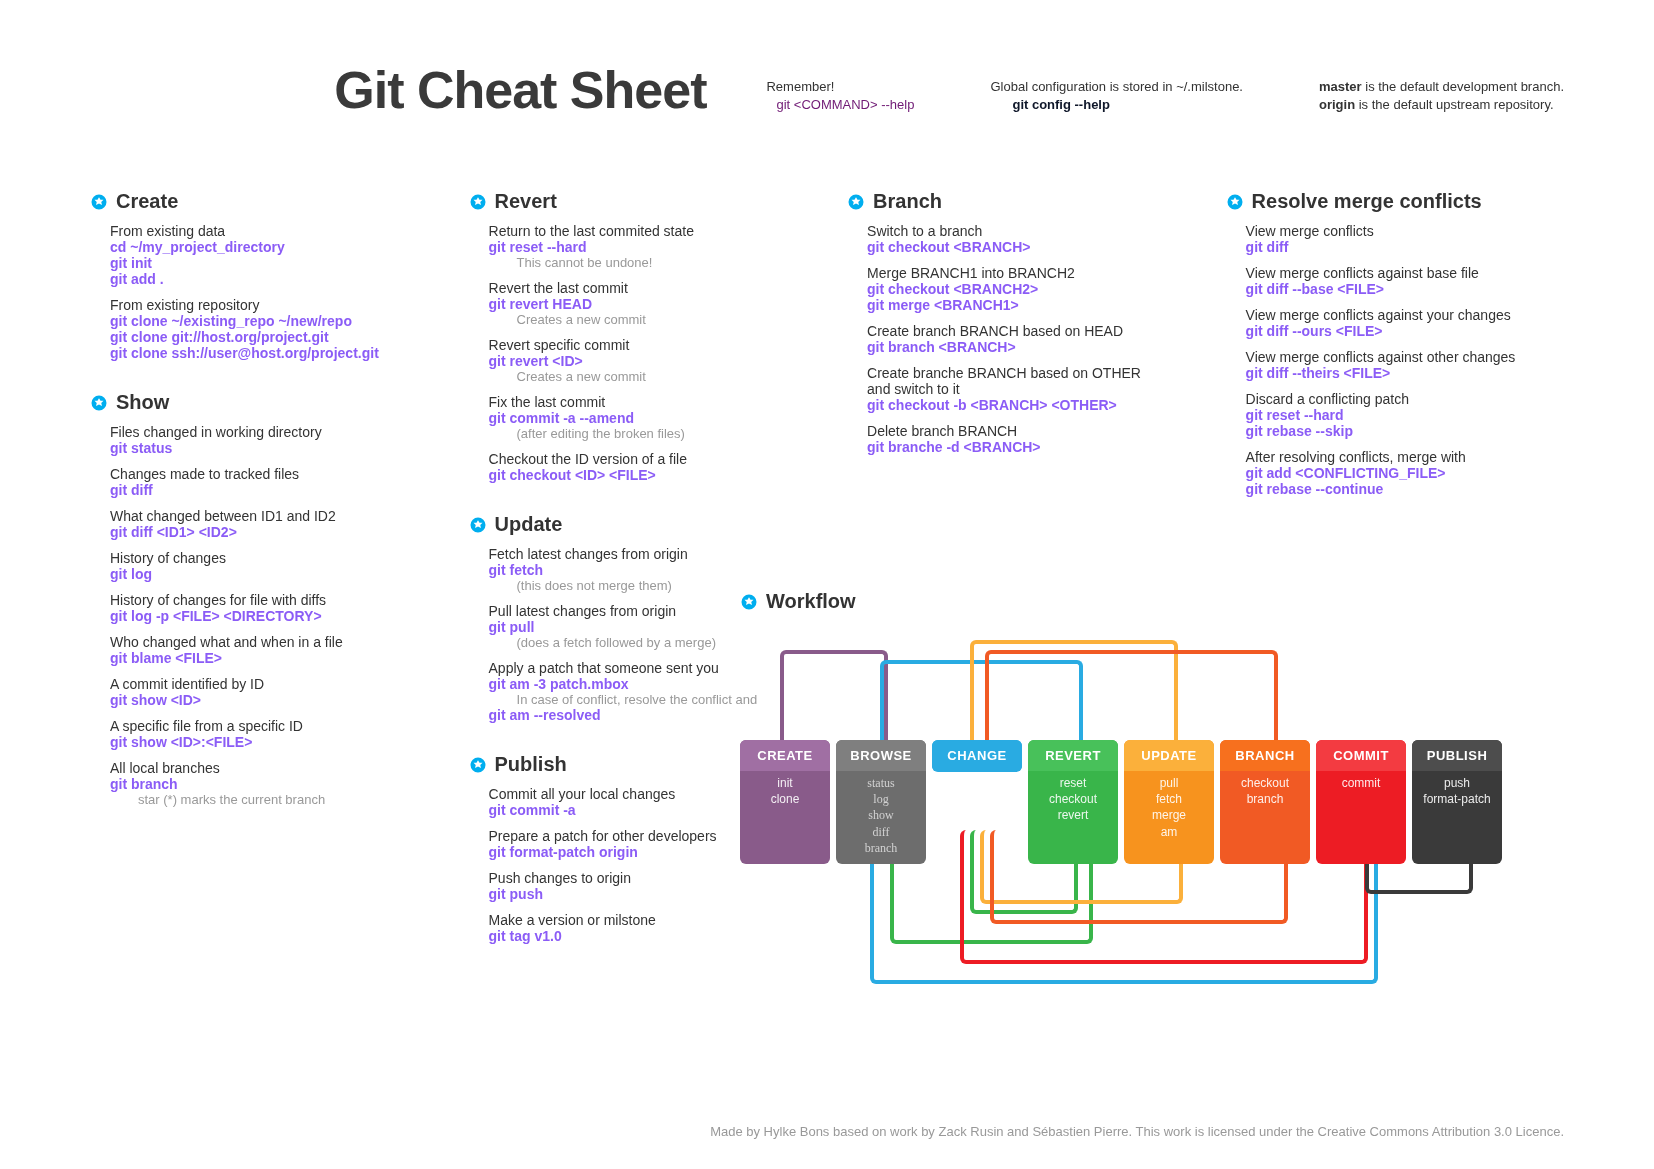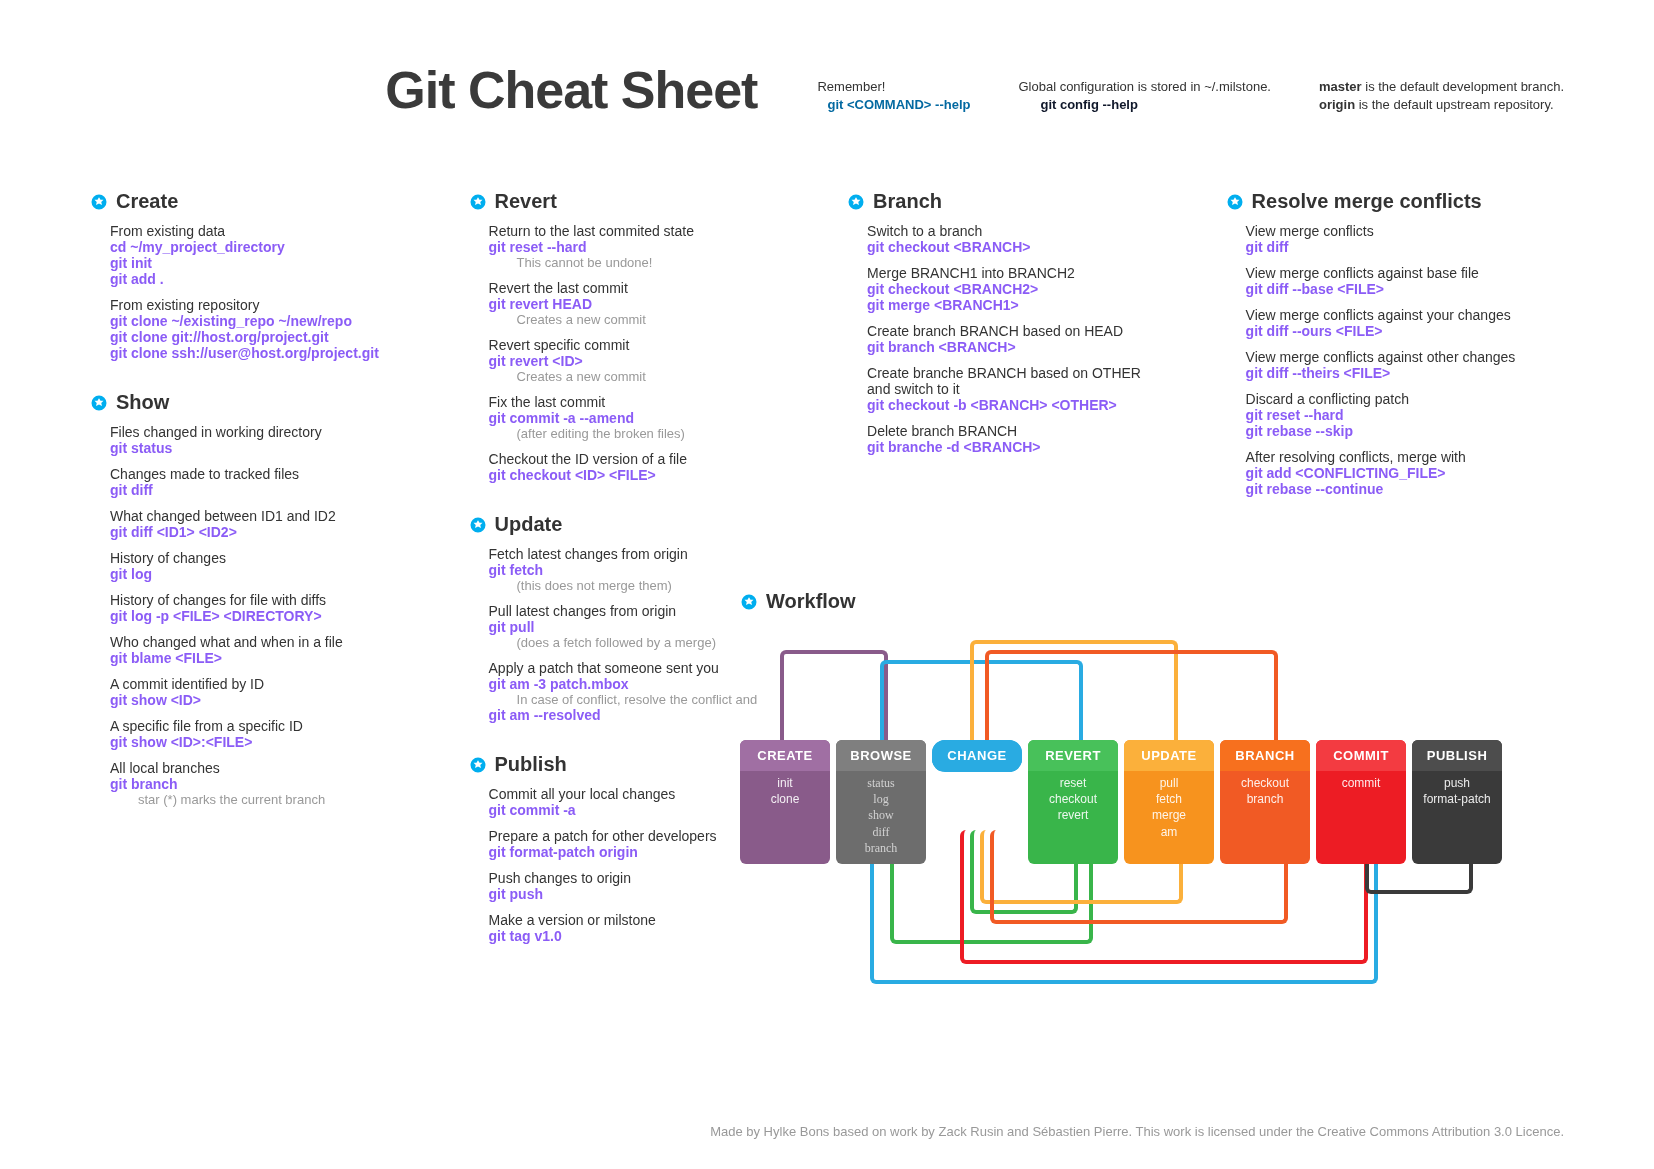--- a/index.html
+++ b/index.html
@@ -25,21 +25,21 @@
     font-size: 52px;
     font-weight: 800;
     margin: 0;
     color: #3a3a3a;
     letter-spacing: -1px;
     flex: 0 0 auto;
     padding-right: 60px;
   }
   .header-notes {
     display: flex;
-    gap: 48px;
+    gap: 76px;
     padding-top: 18px;
     font-size: 13px;
     line-height: 1.4;
     color: #333;
   }
   .header-notes .note { max-width: 260px; }
   .columns {
     display: flex;
     gap: 70px;
     margin-top: 40px;
@@ -84,21 +84,21 @@
   .wbox .wb { font-size: 12px; padding: 4px 4px 8px 4px; line-height: 1.35; opacity: 0.9;}
   .purple { background:#895b8a; } .purple .wh{ background:#a06fa3;}
   .grey   { background:#6d6d6d; } .grey .wh  { background:#7f7f7f;}
   .grey .wb { color:#ddd;font-family:Liberation Serif, serif;}
   .cyan   { background:#29abe2; } .cyan .wh  { background:#29abe2;}
   .green  { background:#39b54a; } .green .wh{ background:#48c15a;}
   .yellow { background:#f7931e; } .yellow .wh{ background:#fbb03b;} .yellow .wb{color:#fff;}
   .orange { background:#f15a24; } .orange .wh{ background:#f7701e;}
   .red    { background:#ed1c24; } .red .wh   { background:#f33b41;}
   .dark   { background:#3a3a3a; } .dark .wh  { background:#4d4d4d;}
-  .change-box { height: 32px; border-radius: 13px; }
+  .change-box { height: 32px; }
   .change-box .wh { padding:8px 0;}
 
   
   .arc { position:absolute; border-style:solid; border-color:transparent; border-radius:6px; z-index:1;}
   .arc.up    { border-top-width:4px; border-left-width:4px; border-right-width:4px; border-bottom:none;}
   .arc.down  { border-bottom-width:4px; border-left-width:4px; border-right-width:4px; border-top:none;}
 
   .footer {
     position: absolute;
     bottom: 30px;
@@ -110,21 +110,21 @@
 </head>
 <body>
 
 <div class="page">
 
   <div class="header">
     <h1>Git Cheat Sheet</h1>
     <div class="header-notes">
       <div class="note">
         <span>Remember!</span><br>
-        <span class="cmd" style="color:#0369a1;font-weight:700;margin-left:10px;margin-top:37px;">git &lt;COMMAND&gt; --help</span>
+        <span class="cmd" style="color:#701a75;font-weight:400;margin-left:10px;margin-top:37px;">git &lt;COMMAND&gt; --help</span>
       </div>
       <div class="note">
         <span>Global configuration is stored in ~/.milstone.</span><br>
         <span class="cmd" style="color:#0f172a;font-weight:700;margin-left:22px;">git config --help</span>
       </div>
       <div class="note">
         <b>master</b><span> is the default development branch.</span><br>
         <b>origin</b><span> is the default upstream repository.</span>
       </div>
     </div>

